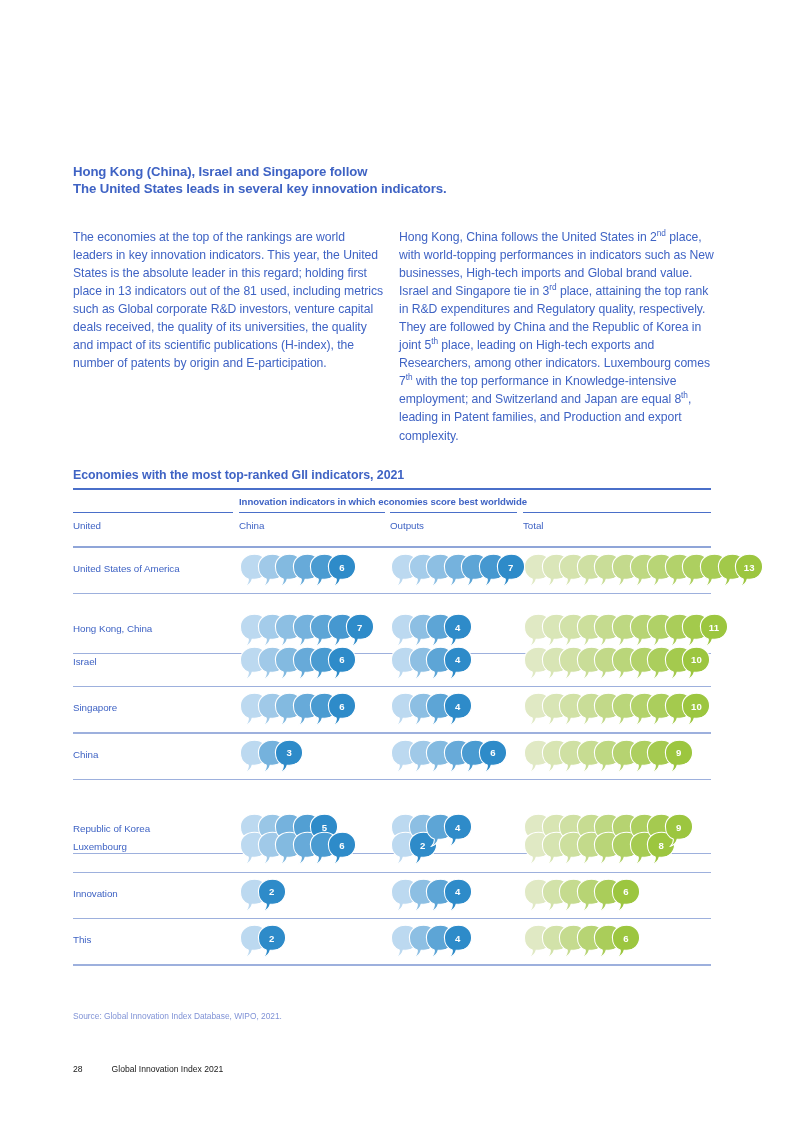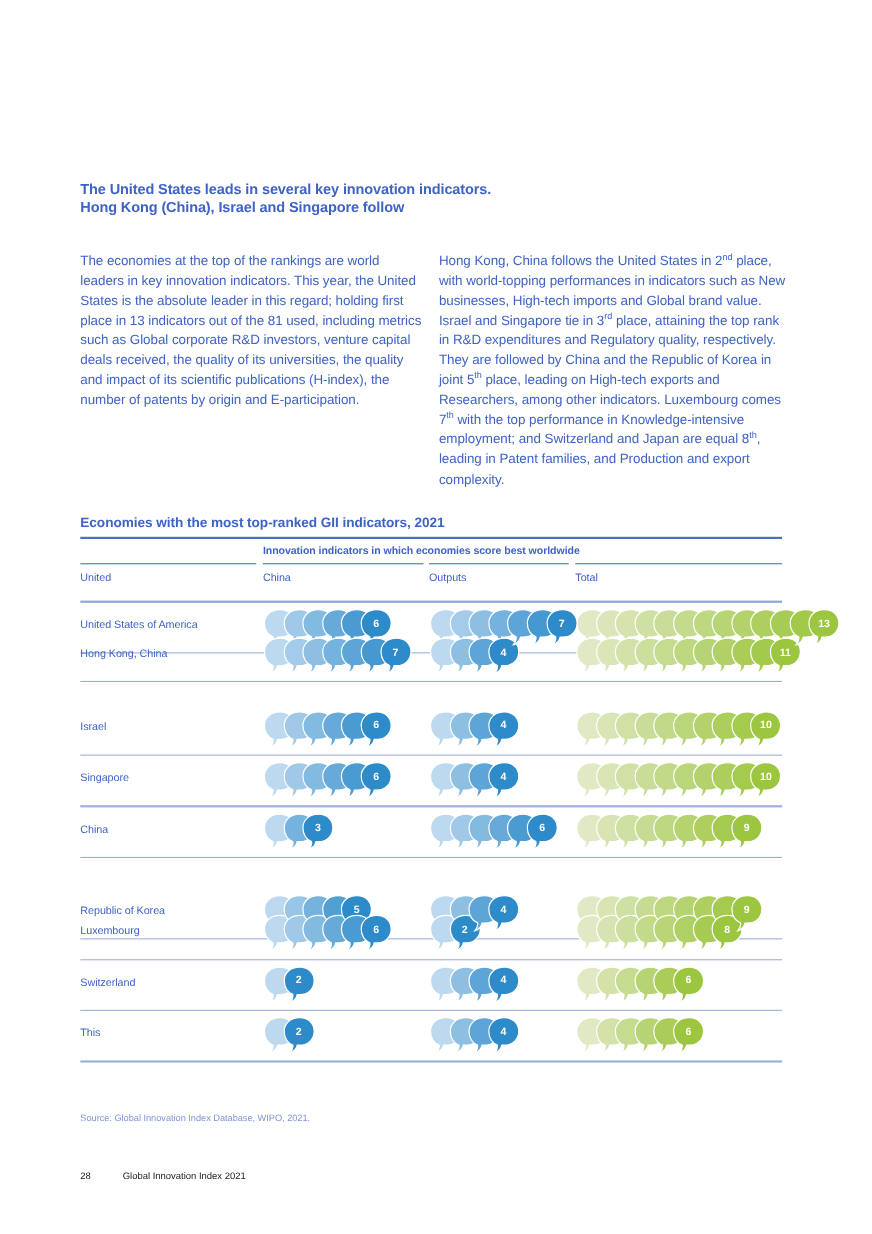--- a/index.html
+++ b/index.html
@@ -186,22 +186,22 @@
     font-weight: normal;
     margin-left: 29px;
   }
 </style>
 </head>
 <body>
 
 <div class="page">
 
   <div class="headline">
+    <span class="headline-line">Hong Kong (China), Israel and Singapore follow</span>
     <span class="headline-line">The United States leads in several key innovation indicators.</span>
-    <span class="headline-line">Hong Kong (China), Israel and Singapore follow</span>
   </div>
 
   <div class="col col-left">
     <p>The economies at the top of the rankings are world leaders in key innovation indicators. This year, the United States is the absolute leader in this regard; holding first place in 13 indicators out of the 81 used, including metrics such as Global corporate R&amp;D investors, venture capital deals received, the quality of its universities, the quality and impact of its scientific publications (H-index), the number of patents by origin and E-participation.</p>
   </div>
 
   <div class="col col-right">
     <p><span>Hong Kong, China follows the United States in 2</span><sup>nd</sup><span> place, with world-topping performances in indicators such as New businesses, High-tech imports and Global brand value. Israel and Singapore tie in 3</span><sup>rd</sup><span> place, attaining the top rank in R&amp;D expenditures and Regulatory quality, respectively. They are followed by China and the Republic of Korea in joint 5</span><sup>th</sup><span> place, leading on High-tech exports and Researchers, among other indicators. Luxembourg comes 7</span><sup>th</sup><span> with the top performance in Knowledge-intensive employment; and Switzerland and Japan are equal 8</span><sup>th</sup><span>, leading in Patent families, and Production and export complexity.</span></p>
   </div>
 
@@ -364,21 +364,21 @@
             <div class="bubble" style="left: 211.2px; z-index: 13;">
               <svg viewBox="0 0 30 34" xmlns="http://www.w3.org/2000/svg">
                 <path d="M15.6,1.2 C23.4,1.2 28.6,6.6 28.6,13.6 C28.6,20.6 23.4,26.2 15.6,26.2 L13.2,26.2 C12.6,29.6 10.4,32.0 6.6,33.2 C9.0,30.6 9.6,28.4 9.2,26.0 C4.6,24.4 1.4,19.6 1.4,13.6 C1.4,6.6 7.0,1.2 15.6,1.2 Z" fill="#9cc63f" stroke="#ffffff" stroke-width="1.1"></path>
               </svg>
               <span class="cnt">13</span>
             </div>
           </div>
         </div>
         <div class="row-sep"></div>
       </div>
-      <div class="row" style="top: 574px;">
+      <div class="row" style="top: 608px;">
         <div class="row-label">Hong Kong, China</div>
         <div class="cell cell-inputs">
           <div class="bubbles">
             <div class="bubble" style="left: 0px; z-index: 1;">
               <svg viewBox="0 0 30 34" xmlns="http://www.w3.org/2000/svg">
                 <path d="M15.6,1.2 C23.4,1.2 28.6,6.6 28.6,13.6 C28.6,20.6 23.4,26.2 15.6,26.2 L13.2,26.2 C12.6,29.6 10.4,32.0 6.6,33.2 C9.0,30.6 9.6,28.4 9.2,26.0 C4.6,24.4 1.4,19.6 1.4,13.6 C1.4,6.6 7.0,1.2 15.6,1.2 Z" fill="#bcd9f0" stroke="#ffffff" stroke-width="1.1"></path>
               </svg>
             </div>
             <div class="bubble" style="left: 17.6px; z-index: 2;">
               <svg viewBox="0 0 30 34" xmlns="http://www.w3.org/2000/svg">
@@ -1049,21 +1049,21 @@
               <svg viewBox="0 0 30 34" xmlns="http://www.w3.org/2000/svg">
                 <path d="M15.6,1.2 C23.4,1.2 28.6,6.6 28.6,13.6 C28.6,20.6 23.4,26.2 15.6,26.2 L13.2,26.2 C12.6,29.6 10.4,32.0 6.6,33.2 C9.0,30.6 9.6,28.4 9.2,26.0 C4.6,24.4 1.4,19.6 1.4,13.6 C1.4,6.6 7.0,1.2 15.6,1.2 Z" fill="#9cc63f" stroke="#ffffff" stroke-width="1.1"></path>
               </svg>
               <span class="cnt">8</span>
             </div>
           </div>
         </div>
         <div class="row-sep"></div>
       </div>
       <div class="row" style="top: 872.8px;">
-        <div class="row-label">Switzerland</div>
+        <div class="row-label">Innovation</div>
         <div class="cell cell-inputs">
           <div class="bubbles">
             <div class="bubble" style="left: 0px; z-index: 1;">
               <svg viewBox="0 0 30 34" xmlns="http://www.w3.org/2000/svg">
                 <path d="M15.6,1.2 C23.4,1.2 28.6,6.6 28.6,13.6 C28.6,20.6 23.4,26.2 15.6,26.2 L13.2,26.2 C12.6,29.6 10.4,32.0 6.6,33.2 C9.0,30.6 9.6,28.4 9.2,26.0 C4.6,24.4 1.4,19.6 1.4,13.6 C1.4,6.6 7.0,1.2 15.6,1.2 Z" fill="#bcd9f0" stroke="#ffffff" stroke-width="1.1"></path>
               </svg>
             </div>
             <div class="bubble" style="left: 17.6px; z-index: 2;">
               <svg viewBox="0 0 30 34" xmlns="http://www.w3.org/2000/svg">
                 <path d="M15.6,1.2 C23.4,1.2 28.6,6.6 28.6,13.6 C28.6,20.6 23.4,26.2 15.6,26.2 L13.2,26.2 C12.6,29.6 10.4,32.0 6.6,33.2 C9.0,30.6 9.6,28.4 9.2,26.0 C4.6,24.4 1.4,19.6 1.4,13.6 C1.4,6.6 7.0,1.2 15.6,1.2 Z" fill="#2e8bc9" stroke="#ffffff" stroke-width="1.1"></path>

